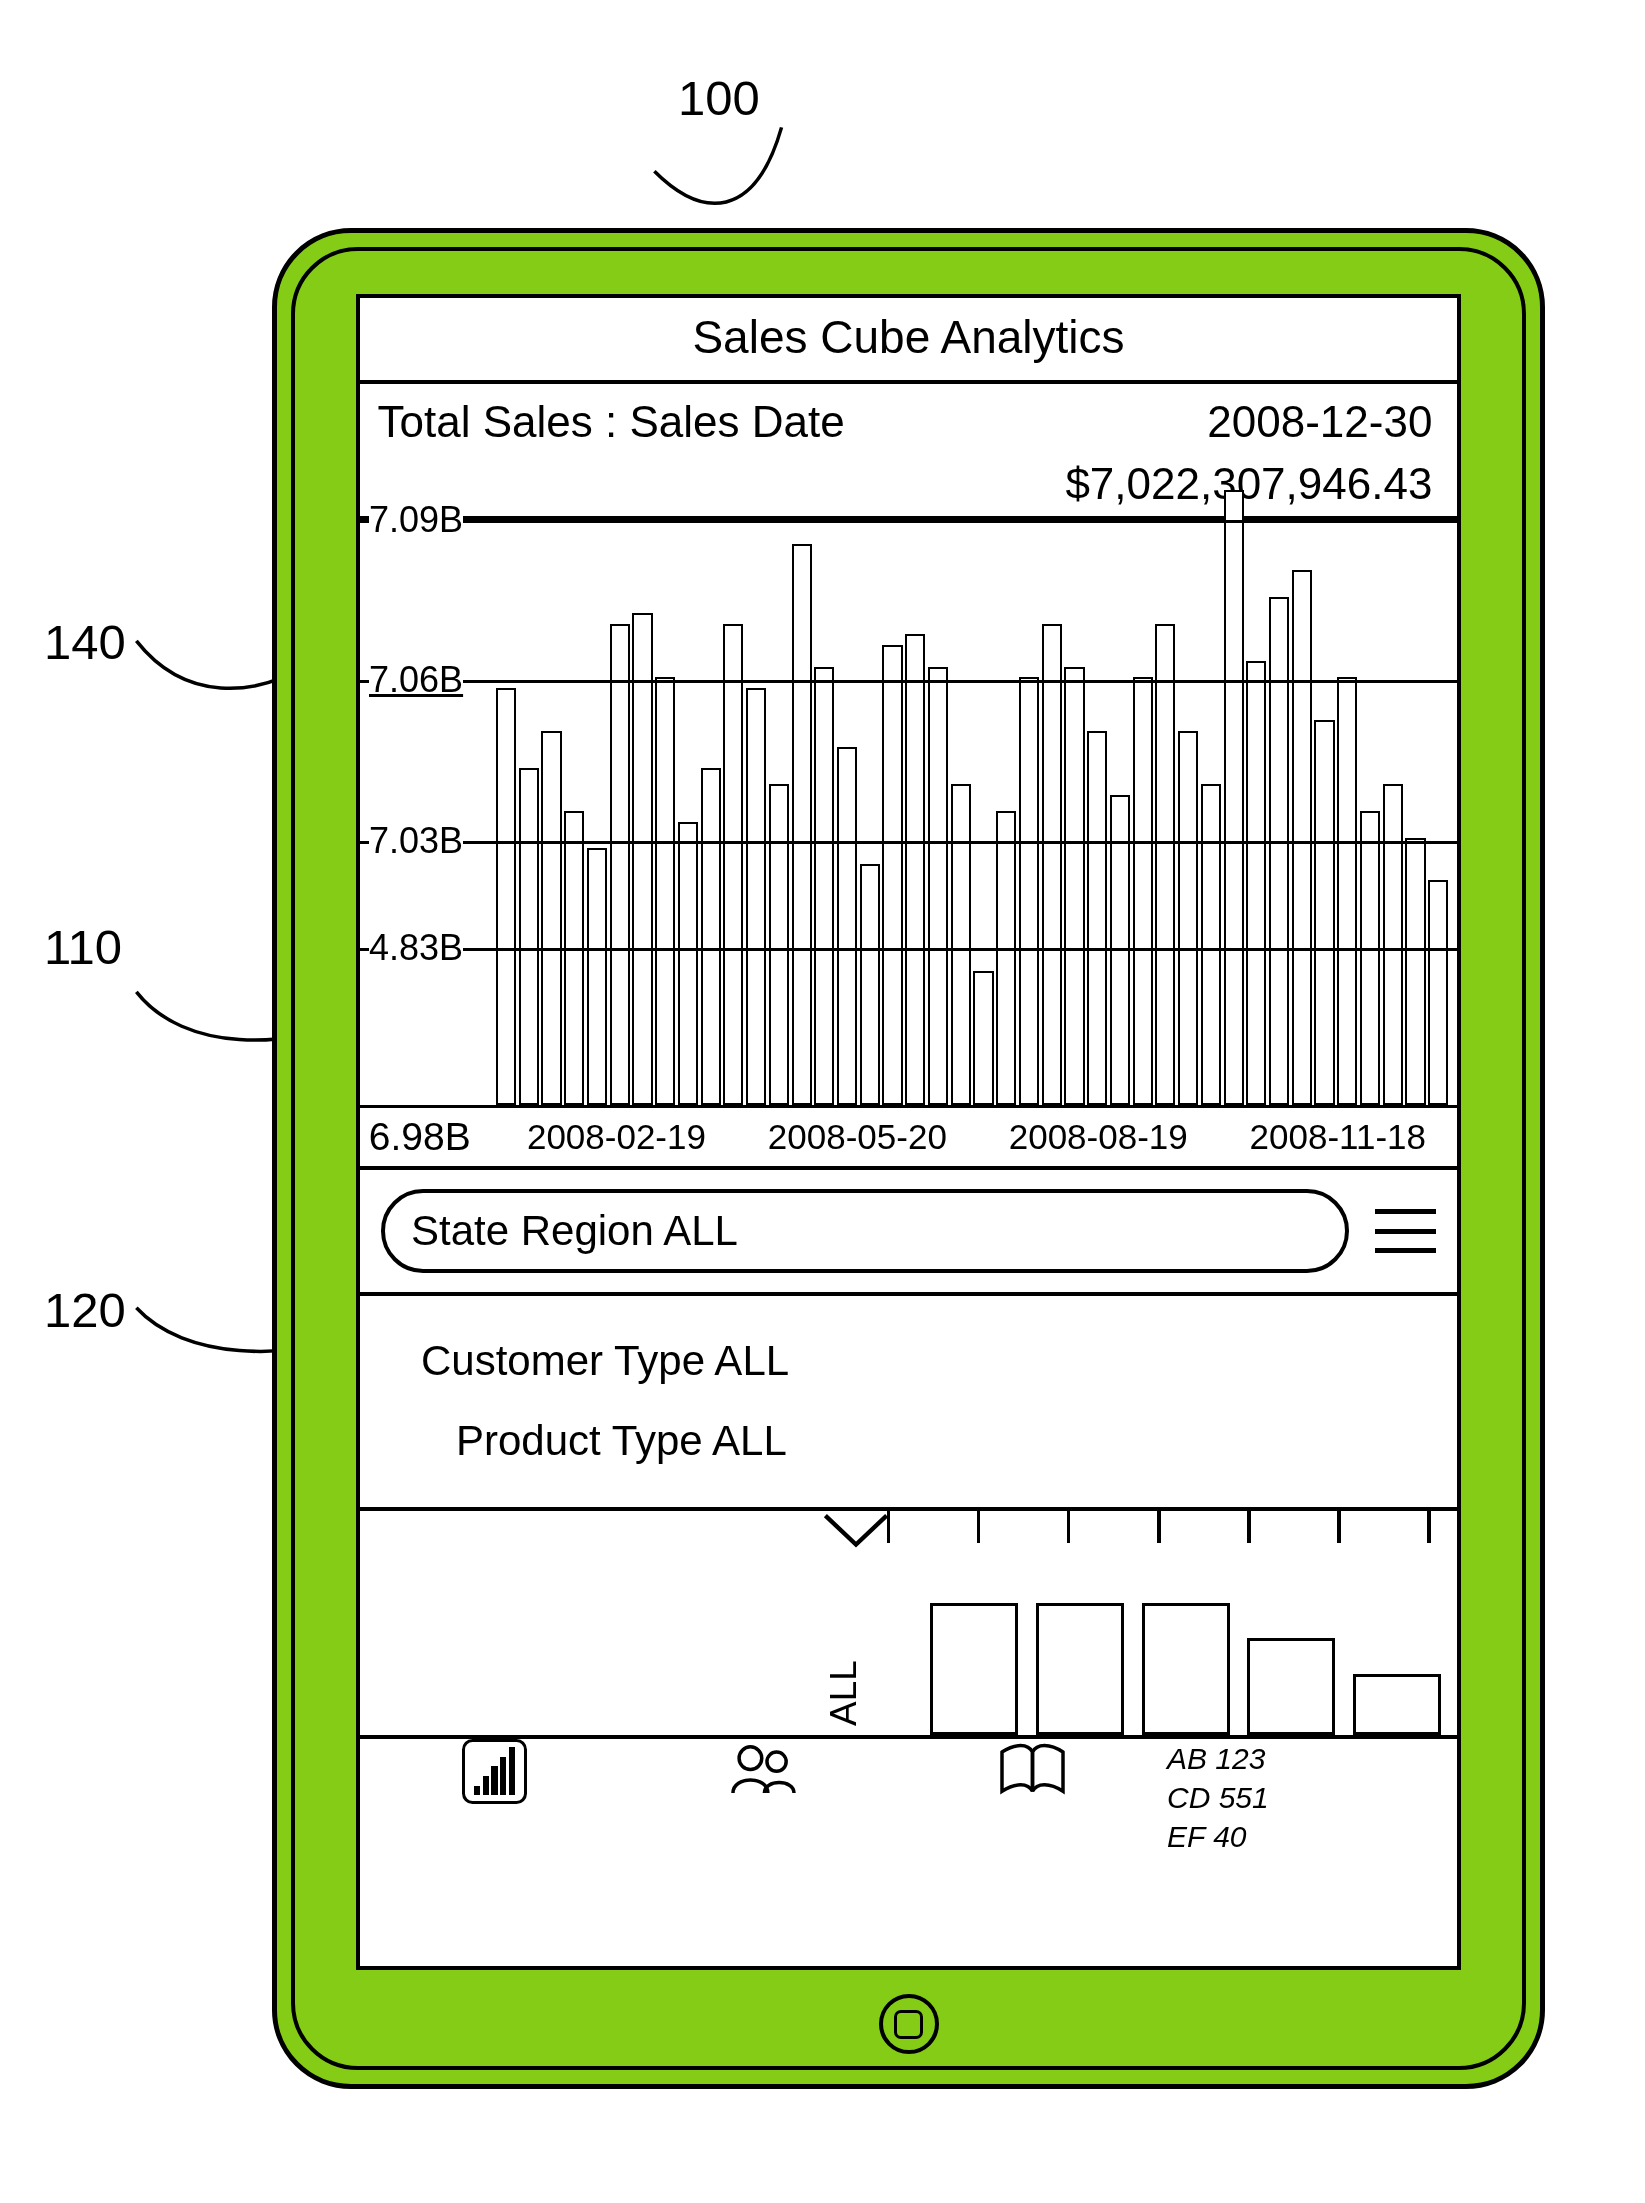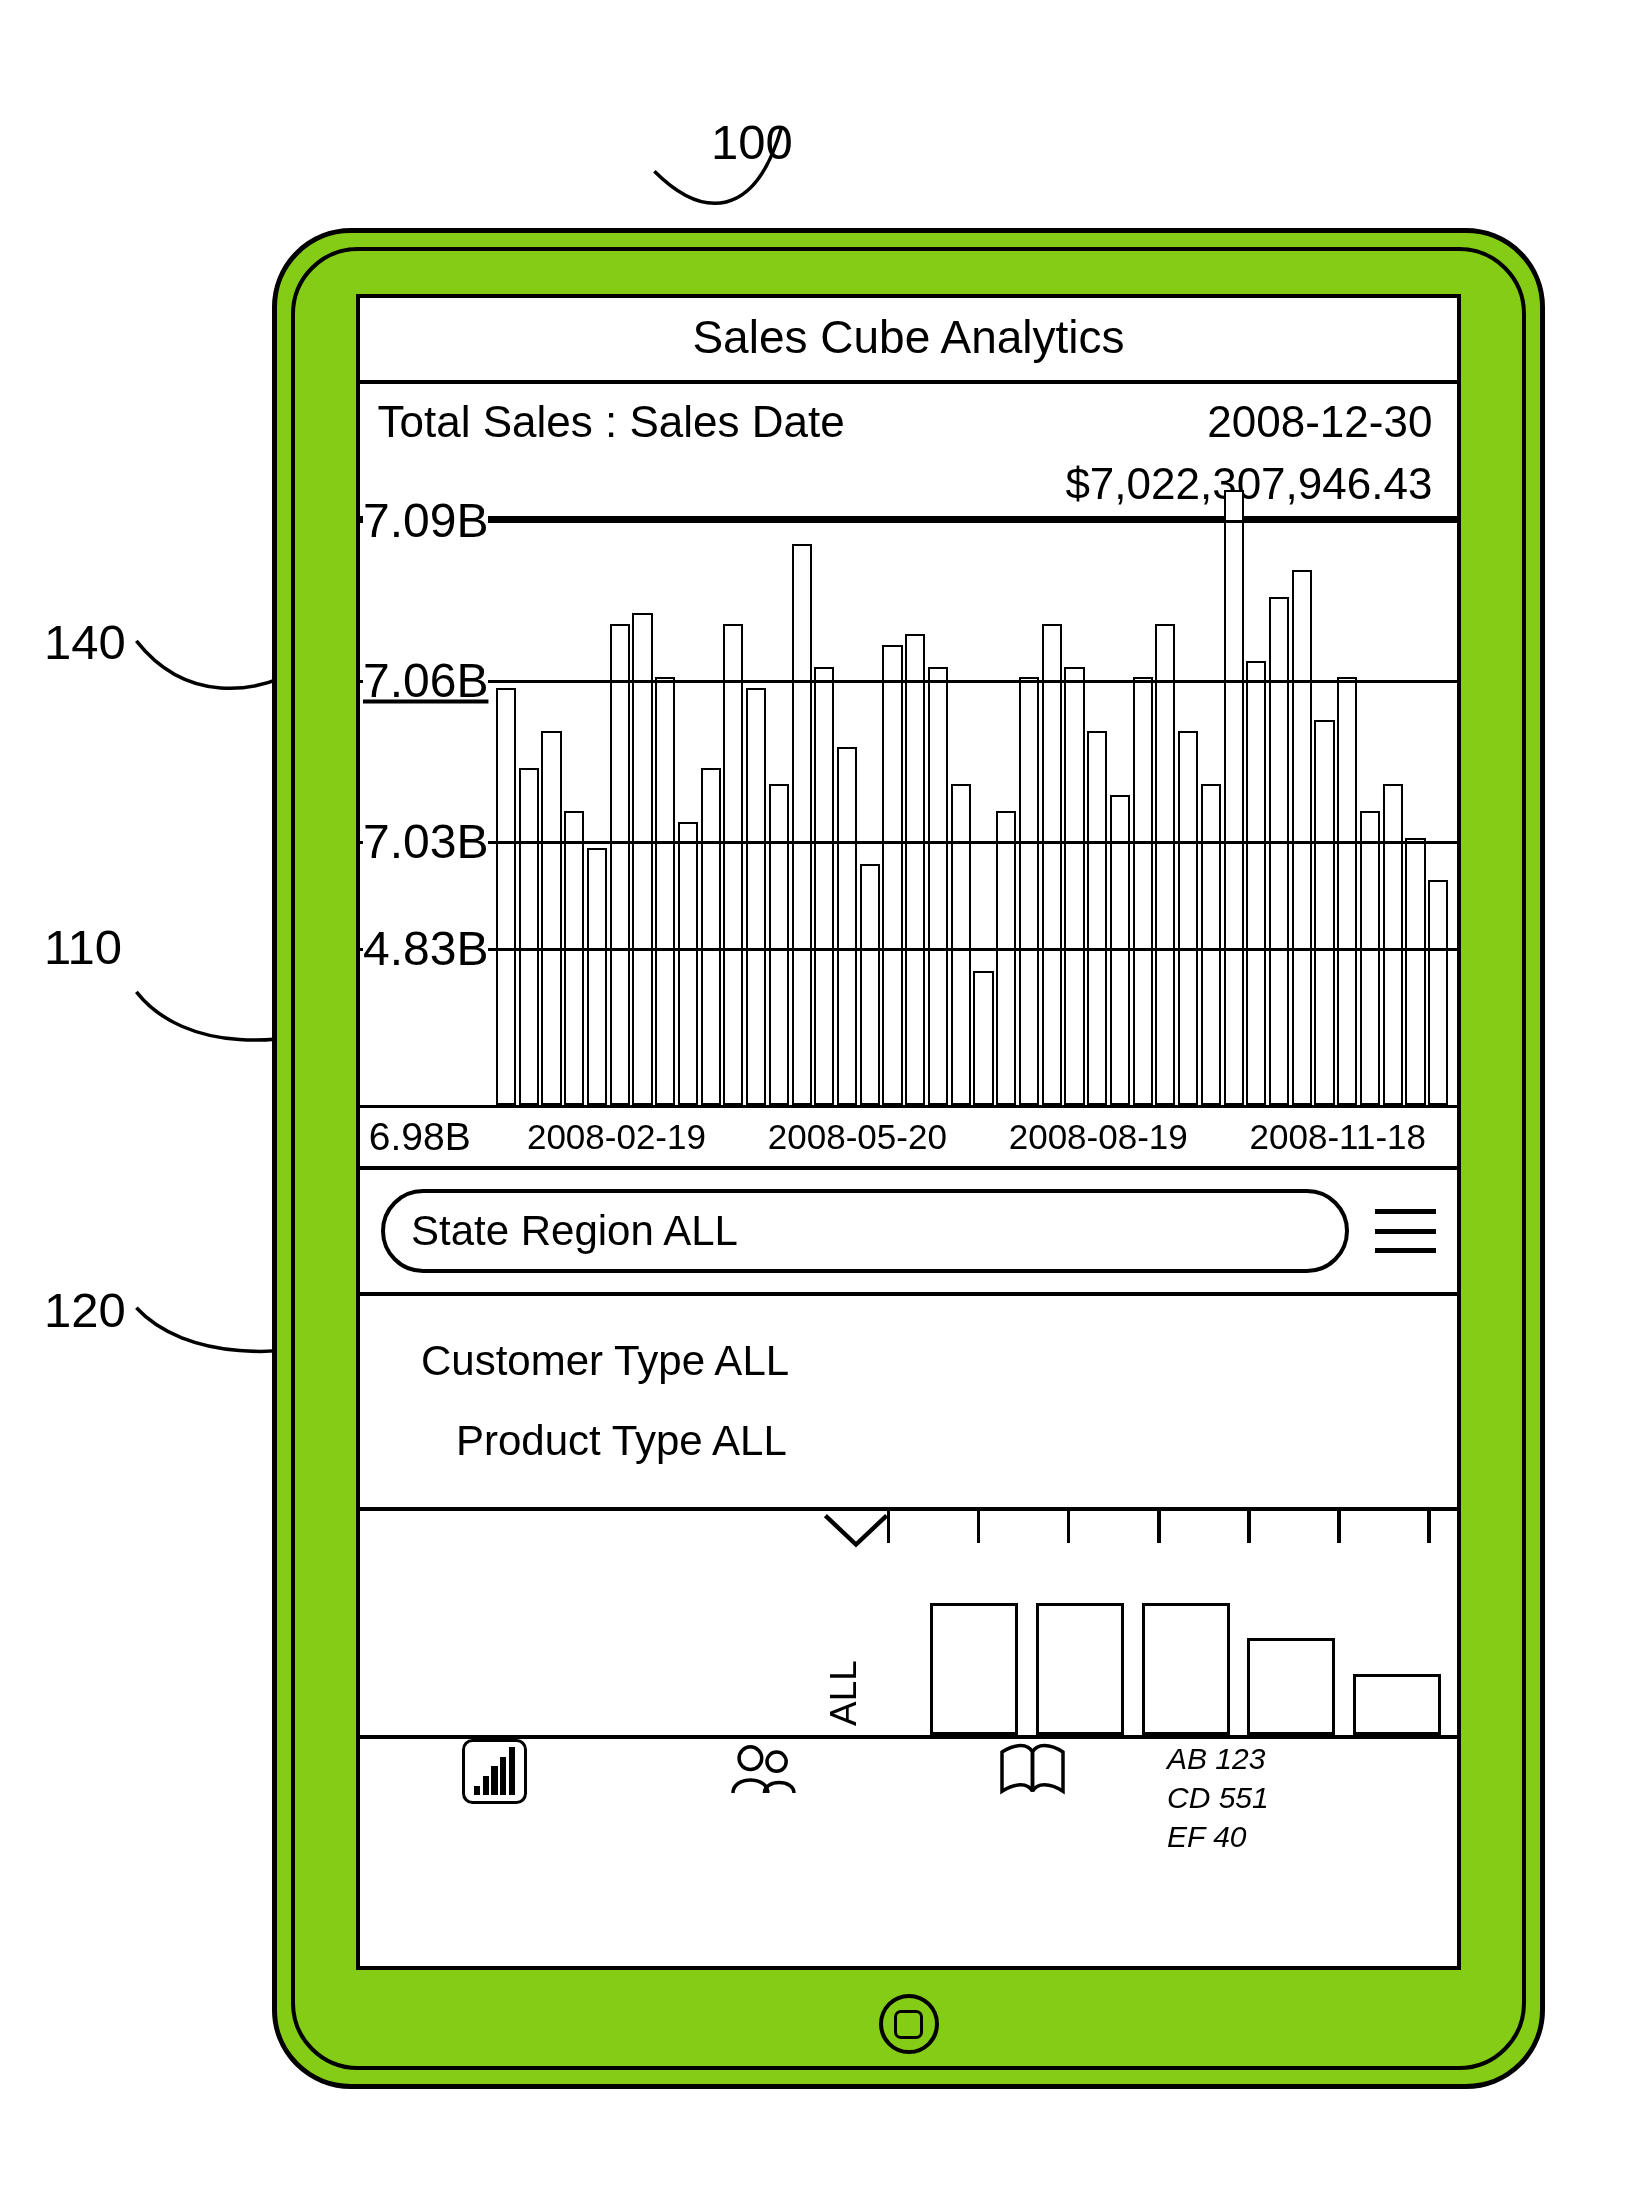--- a/index.html
+++ b/index.html
@@ -83,22 +83,22 @@
     padding: 3.5px 24.6px 7px 17.6px;
     border-bottom: 4.4px solid #000;
   }
   .chart-area {
     position: relative;
     height: 650px;
     border-bottom: 4.4px solid #000;
   }
   .yaxis-label {
     position: absolute;
-    left: 3px;
-    font-size: 48px;
+    left: 9px;
+    font-size: 36px;
     transform: translateY(-50%);
     background:#fff;
   }
   .gridline {
     position: absolute;
     left: 0; right: 0;
     border-top: 3.5px solid #000;
   }
   .bars-container {
     position: absolute;
@@ -231,21 +231,21 @@
     align-items:flex-end;
     justify-content:center;
     padding: 5.3px;
     gap:2.6px;
   }
   .icon-box span { width:6.1px; background:#000; }
 </style>
 </head>
 <body>
 
-<div class="callout" style="left:711px; top:70px;margin-top:44px;">100</div>
+<div class="callout" style="left:678px; top:70px;">100</div>
 <svg class="callout-line" style="left:650px; top:123px; width:228px; height:114px;" viewBox="0 0 260 130" width="228" height="114">
     <path d="M150 5 C 120 110, 60 110, 5 55"></path>
   </svg>
 
 <div class="callout" style="left:44px; top:614px;">140</div>
 <svg class="callout-line" style="left:132px; top:632px; width:184px; height:88px;" viewBox="0 0 210 100" width="184" height="88">
     <path d="M5 10 C 60 80, 140 75, 205 35"></path>
   </svg>
 
 <div class="callout" style="left:44px; top:919px;">110</div>

